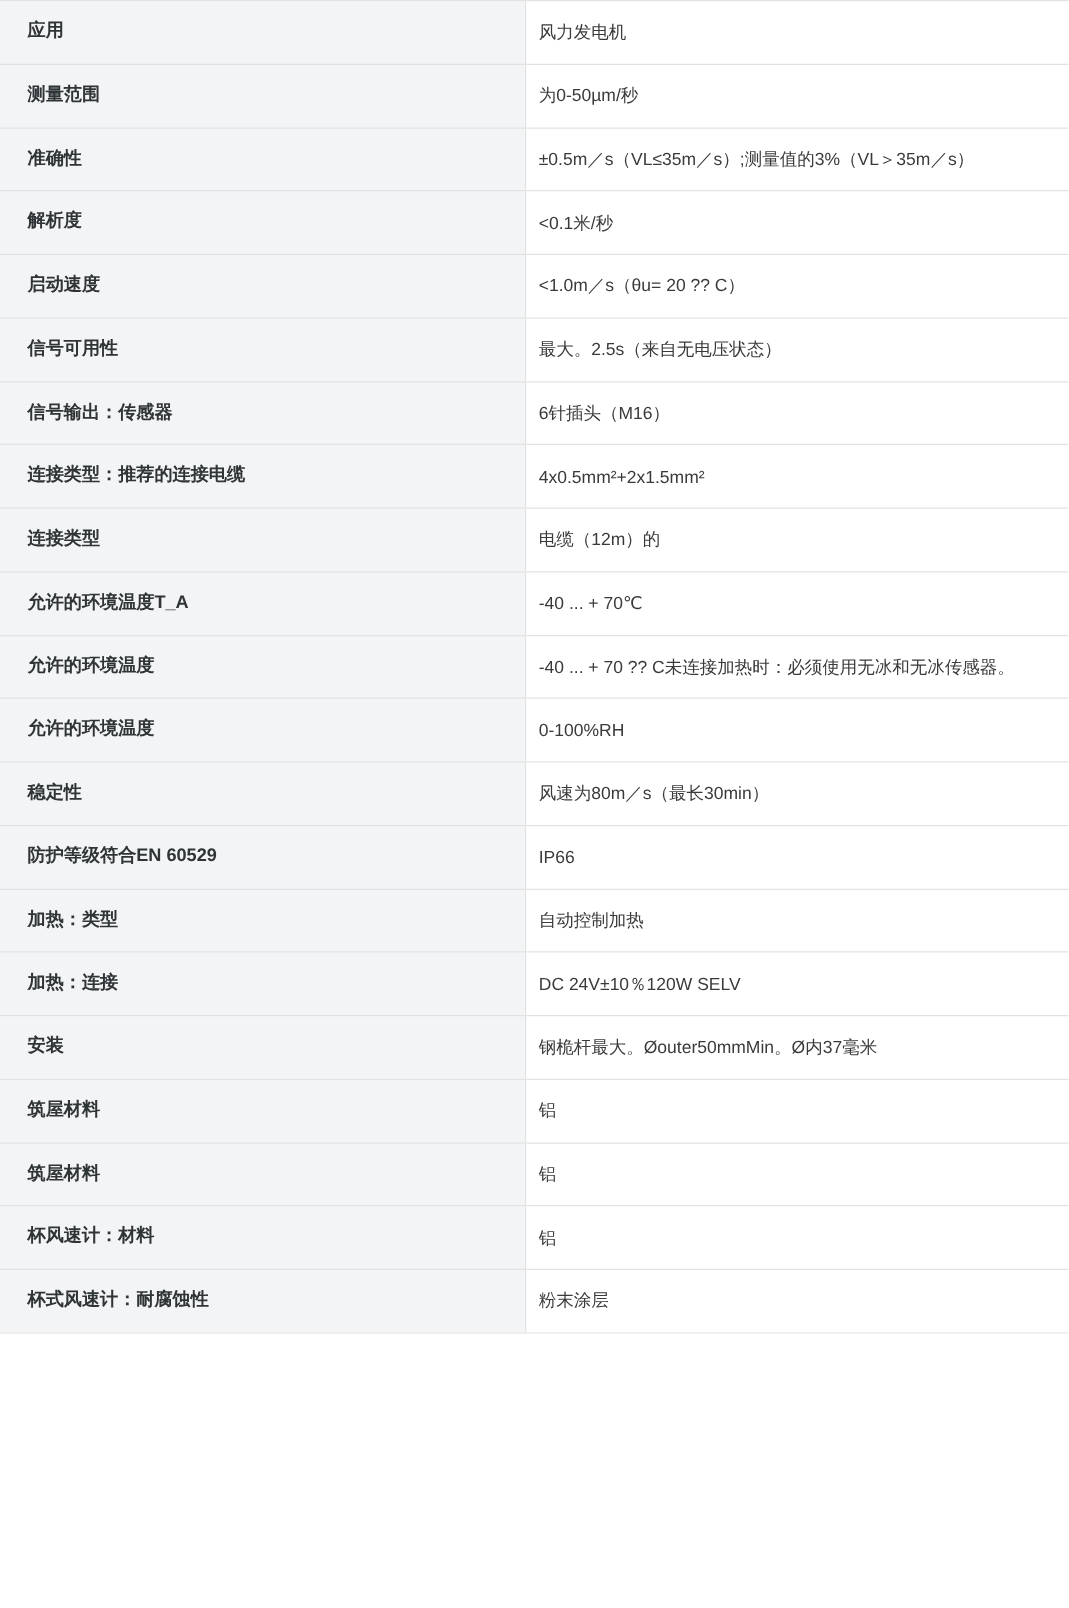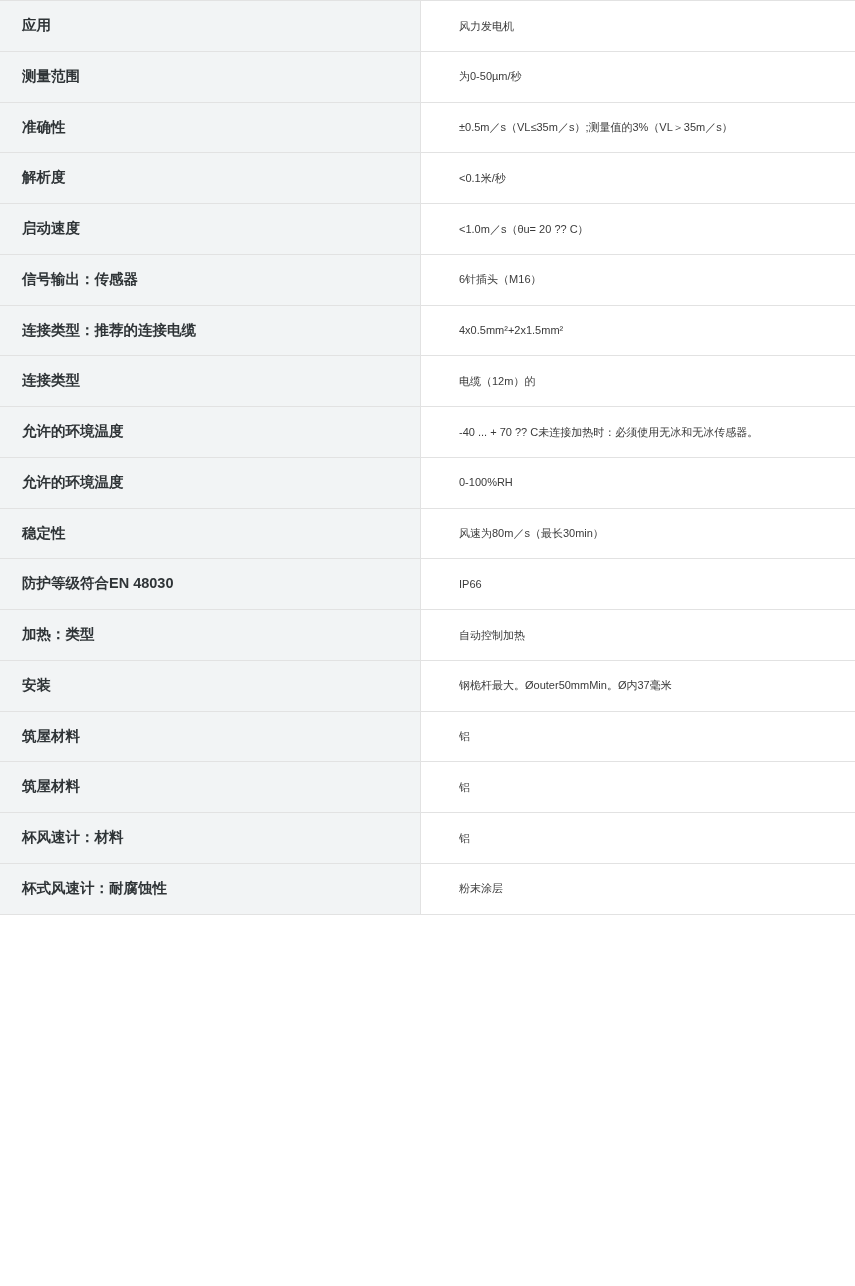--- a/index.html
+++ b/index.html
@@ -33,23 +33,23 @@
   .spec-table td.label {
     width: 380px;
     background: #f2f4f5;
     font-weight: bold;
     font-size: 14.5px;
     color: #2f3437;
     border-right: 1px solid #e2e2e2;
   }
   .spec-table td.value {
     background: #ffffff;
-    font-size: 11px;
+    font-size: 14px;
     color: #3a3a3a;
-    padding-left: 38px;
+    padding-left: 10px;
   }
 </style>
 </head>
 <body>
 
 <table class="spec-table">
   <tbody>
       <tr>
         <td class="label">应用</td>
         <td class="value">风力发电机</td>
@@ -64,50 +64,62 @@
       </tr>
       <tr>
         <td class="label">解析度</td>
         <td class="value">&lt;0.1米/秒</td>
       </tr>
       <tr>
         <td class="label">启动速度</td>
         <td class="value">&lt;1.0m／s（θu= 20 ?? C）</td>
       </tr>
       <tr>
+        <td class="label">信号可用性</td>
+        <td class="value">最大。2.5s（来自无电压状态）</td>
+      </tr>
+      <tr>
         <td class="label">信号输出：传感器</td>
         <td class="value">6针插头（M16）</td>
       </tr>
       <tr>
         <td class="label">连接类型：推荐的连接电缆</td>
         <td class="value">4x0.5mm²+2x1.5mm²</td>
       </tr>
       <tr>
         <td class="label">连接类型</td>
         <td class="value">电缆（12m）的</td>
+      </tr>
+      <tr>
+        <td class="label">允许的环境温度T_A</td>
+        <td class="value">-40 ... + 70℃</td>
       </tr>
       <tr>
         <td class="label">允许的环境温度</td>
         <td class="value">-40 ... + 70 ?? C未连接加热时：必须使用无冰和无冰传感器。</td>
       </tr>
       <tr>
         <td class="label">允许的环境温度</td>
         <td class="value">0-100%RH</td>
       </tr>
       <tr>
         <td class="label">稳定性</td>
         <td class="value">风速为80m／s（最长30min）</td>
       </tr>
       <tr>
-        <td class="label">防护等级符合EN 48030</td>
+        <td class="label">防护等级符合EN 60529</td>
         <td class="value">IP66</td>
       </tr>
       <tr>
         <td class="label">加热：类型</td>
         <td class="value">自动控制加热</td>
+      </tr>
+      <tr>
+        <td class="label">加热：连接</td>
+        <td class="value">DC 24V±10％120W SELV</td>
       </tr>
       <tr>
         <td class="label">安装</td>
         <td class="value">钢桅杆最大。Øouter50mmMin。Ø内37毫米</td>
       </tr>
       <tr>
         <td class="label">筑屋材料</td>
         <td class="value">铝</td>
       </tr>
       <tr>

